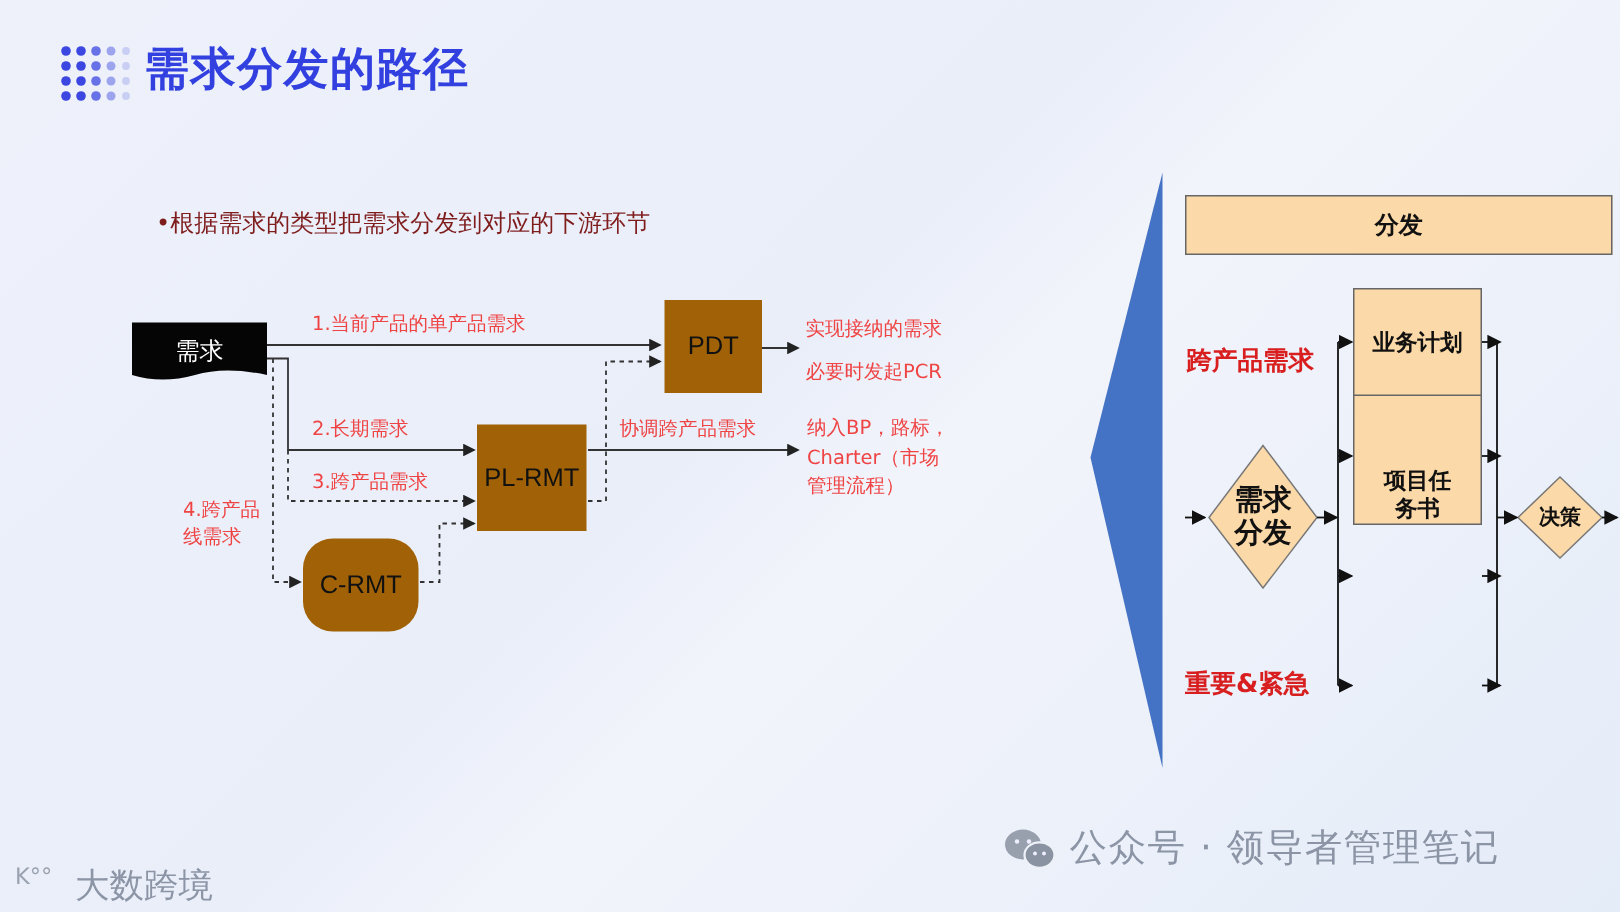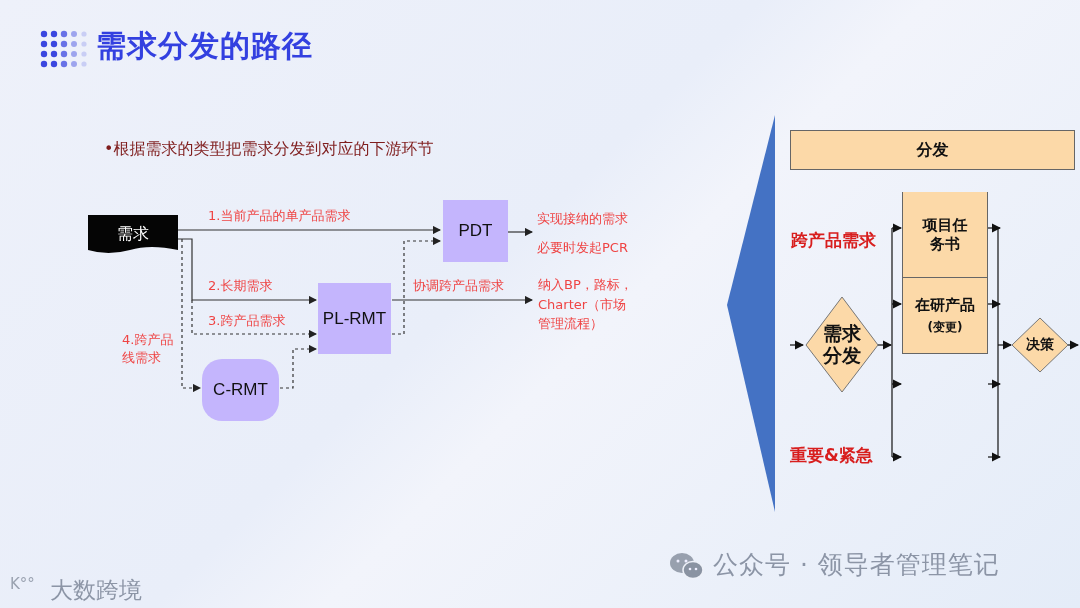--- a/index.html
+++ b/index.html
@@ -4,21 +4,21 @@
 <style>
   html,body{margin:0;padding:0;}
   body{width:1080px;height:608px;overflow:hidden;position:relative;
     background:linear-gradient(135deg,#eef1fa 0%,#e9eef9 45%,#f2f4fb 55%,#e4ecf8 100%);
     font-family:"DejaVu Sans","Liberation Sans",sans-serif;}
   .abs{position:absolute;}
   .title{left:96px;top:26px;font-size:30px;font-weight:bold;color:#3340e0;letter-spacing:1px;}
   .dots{left:40px;top:30px;width:50px;height:40px;}
   .subtitle{left:104px;top:139px;font-size:16px;color:#7f1d1d;}
   .lbl{font-size:13px;color:#ef4444;white-space:nowrap;}
-  .gbox{background:#c4b5fd;display:flex;align-items:center;justify-content:center;font-size:17px;color:#111;font-family:"Liberation Sans",sans-serif;}
+  .gbox{background:#a16207;display:flex;align-items:center;justify-content:center;font-size:17px;color:#111;font-family:"Liberation Sans",sans-serif;}
   .req{left:88px;top:215px;width:90px;height:38px;display:flex;align-items:center;justify-content:center;color:#fff;font-size:16px;}
   .orange{background:#fcd9a8;border:1px solid #666;box-sizing:border-box;display:flex;align-items:center;justify-content:center;text-align:center;font-weight:bold;font-size:15px;color:#111;}
   .red{color:#d81e1e;font-weight:bold;font-size:17px;white-space:nowrap;}
   .wm{color:#8c95a6;font-size:25px;letter-spacing:1px;}
   .wm2{color:#8c95a6;font-size:23px;}
 </style>
 </head>
 <body>
 
 <svg class="abs dots" viewBox="0 0 50 40">
@@ -120,30 +120,29 @@
 
 <div class="abs orange" style="left:790px;top:130px;width:285px;height:40px;font-size:16px;">分发</div>
 
 <div class="abs" style="left:820px;top:322px;width:44px;text-align:center;font-size:19px;font-weight:bold;line-height:22px;color:#111;">
   <div>需求</div>
   <div>分发</div>
 </div>
 <div class="abs" style="left:1020px;top:336px;width:40px;text-align:center;font-size:14px;font-weight:bold;color:#111;">决策</div>
 
 <div class="abs" style="left:902px;top:192px;width:86px;">
-  <div class="orange" style="height:86px;border-top:none;">
+  <div class="orange" style="height:72px;">
+      <div>
+        <div>业务计划</div>
+      </div>
+    </div>
+  <div class="orange" style="height:86px;border-top:none;align-items:flex-end;">
       <div>
         <div>项目任</div>
         <div>务书</div>
-      </div>
-    </div>
-  <div class="orange" style="height:76px;border-top:none;">
-      <div>
-        <div>在研产品</div>
-        <div style="font-size:12px;margin-top:4px;">(变更)</div>
       </div>
     </div>
 </div>
 
 <div class="abs red" style="left:791px;top:229px;">跨产品需求</div>
 <div class="abs red" style="left:790px;top:444px;">重要&amp;紧急</div>
 
 <svg class="abs" style="left:668px;top:551px;" width="38" height="30" viewBox="0 0 38 30">
   <ellipse cx="14" cy="12" rx="12" ry="10" fill="#98a0ae"></ellipse>
   <ellipse cx="25" cy="19" rx="10" ry="8.5" fill="#8a93a2" stroke="#eef1f8" stroke-width="1.5"></ellipse>

